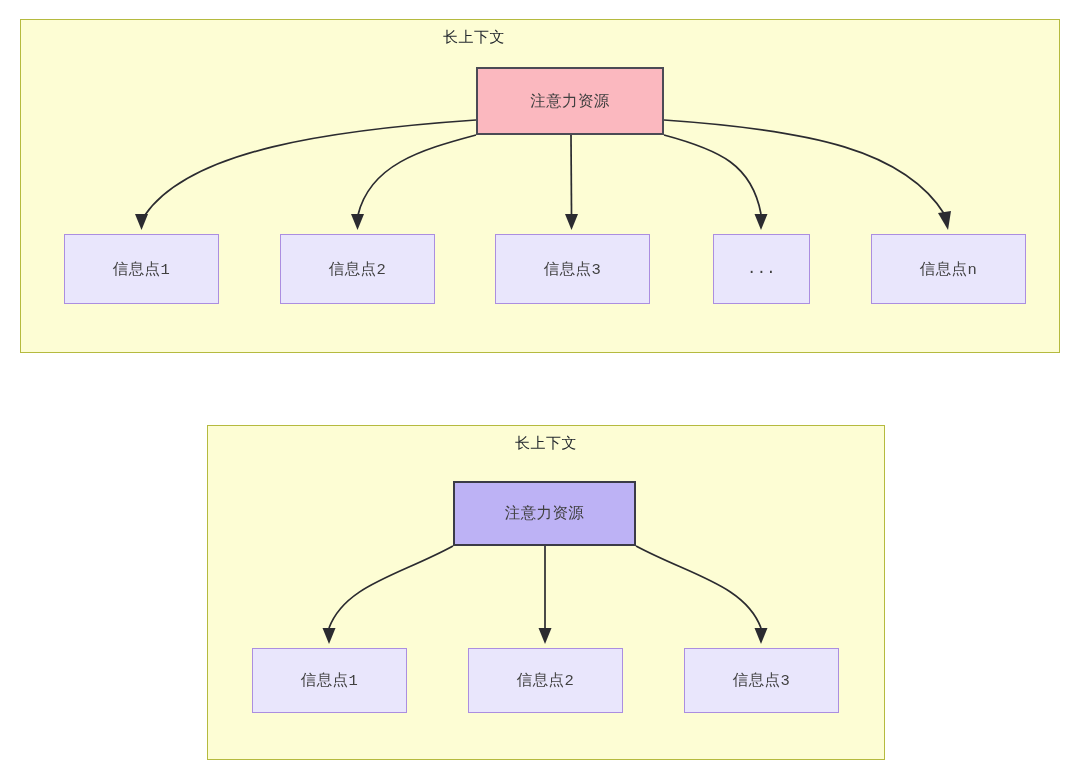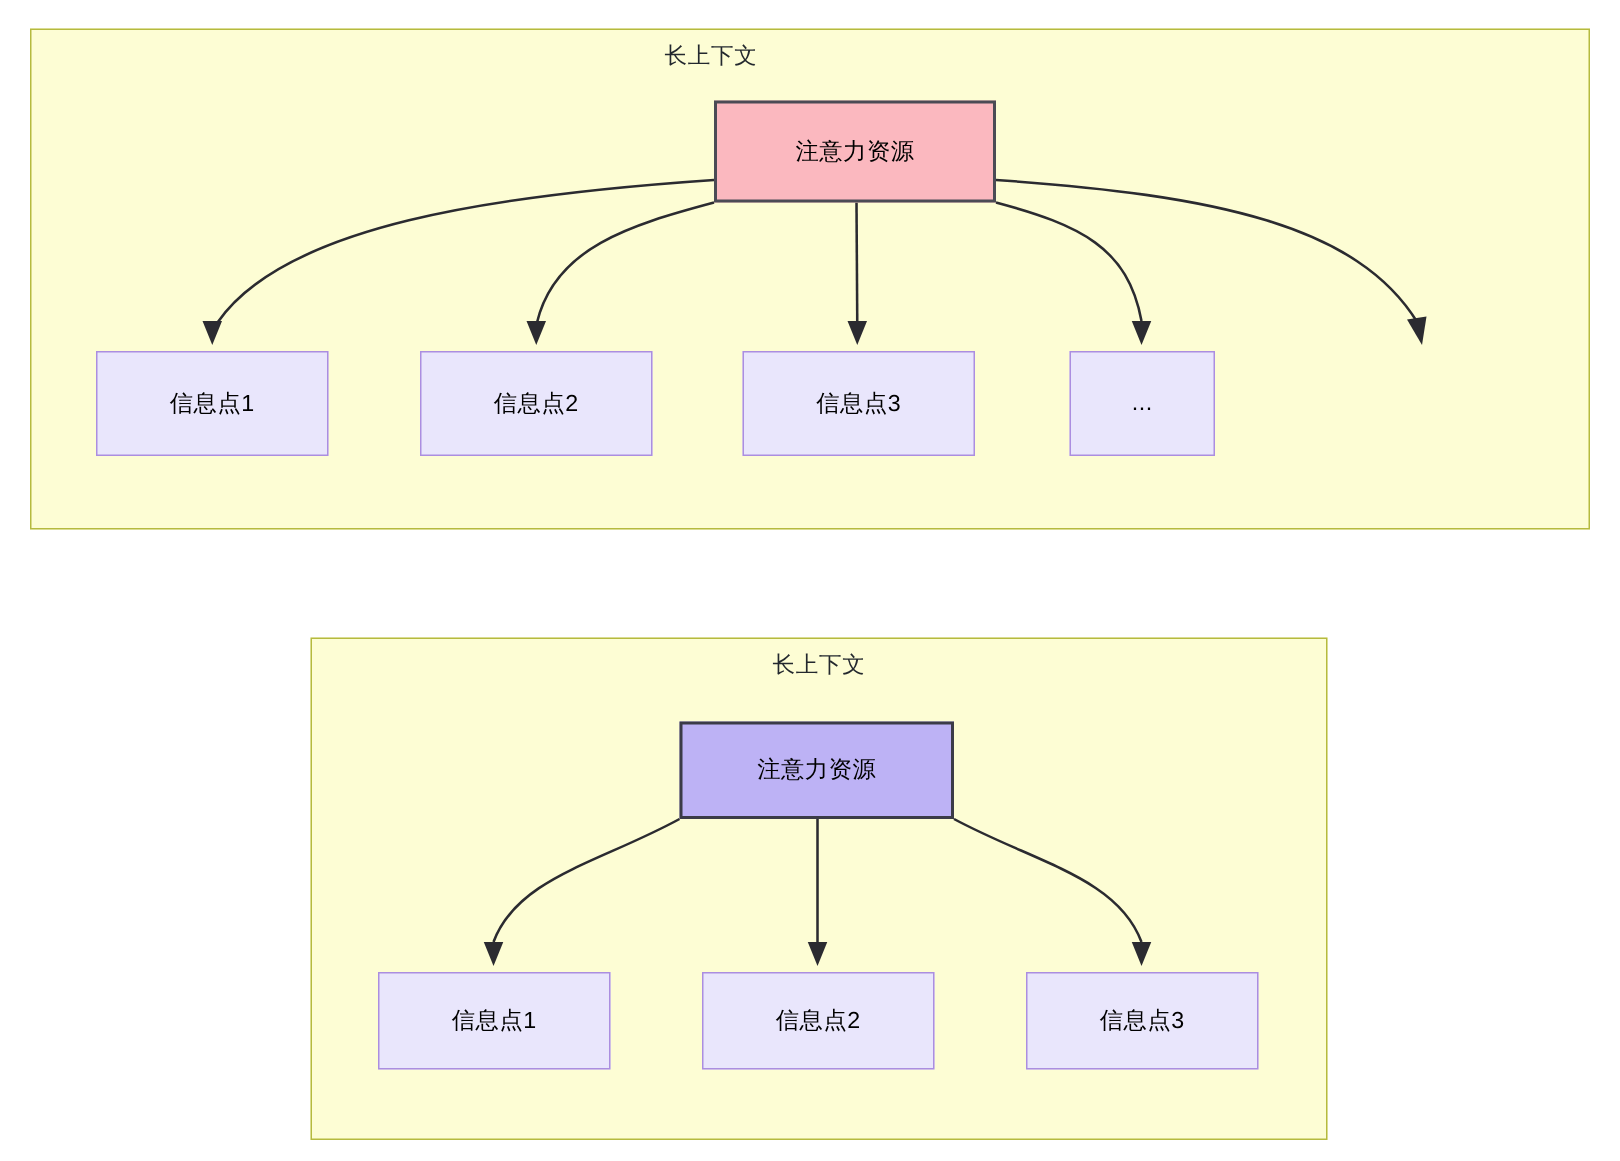--- a/index.html
+++ b/index.html
@@ -36,23 +36,24 @@
     letter-spacing: 0.5px;
     white-space: nowrap;
   }
   .node {
     position: absolute;
     box-sizing: border-box;
     display: flex;
     align-items: center;
     justify-content: center;
     font-size: 15.5px;
-    color: #000000;
+    color: #404040;
     letter-spacing: 0.4px;
     white-space: nowrap;
+    font-family: Liberation Mono, monospace;
   }
   .node-attention-long {
     background: #fbb8bf;
     border: 2.2px solid #4b4b55;
   }
   .node-attention-short {
     background: #bdb2f5;
     border: 2.2px solid #3b3b47;
   }
   .node-info {
@@ -118,20 +119,21 @@
   <div class="node node-attention-long" style="left:476px; top:67px; width:188px; height:68px;">注意力资源</div>
 
   <div class="node node-info" style="left:64px; top:234px; width:155px; height:70px;">信息点1</div>
 
   <div class="node node-info" style="left:280px; top:234px; width:155px; height:70px;">信息点2</div>
 
   <div class="node node-info" style="left:495px; top:234px; width:155px; height:70px;">信息点3</div>
 
   <div class="node node-info" style="left:713px; top:234px; width:97px; height:70px;">...</div>
 
+  <div class="node node-info" style="left:871px; top:234px; width:155px; height:70px;">信息点n</div>
 
   <div class="panel" style="left:207px; top:425px; width:678px; height:335px;">
   </div>
 
   <div class="panel-title" style="left:207px; top:434px; width:678px;">长上下文</div>
 
   <svg class="edge-layer" viewBox="0 0 1080 774" width="1080" height="774" style="left:0; top:0;">
 
     <g>
       <path class="edge-path" d="M453,546 C 400,575 345,585 329,628"></path>

